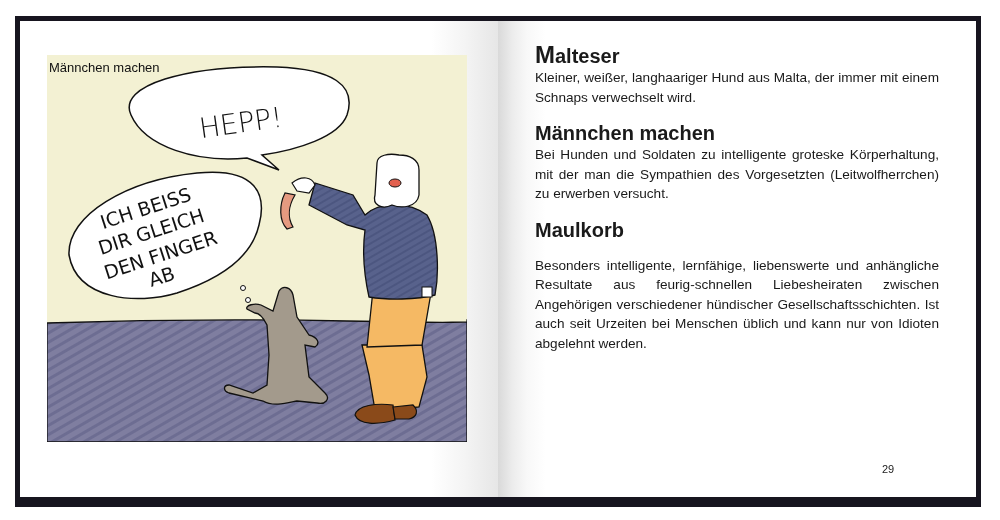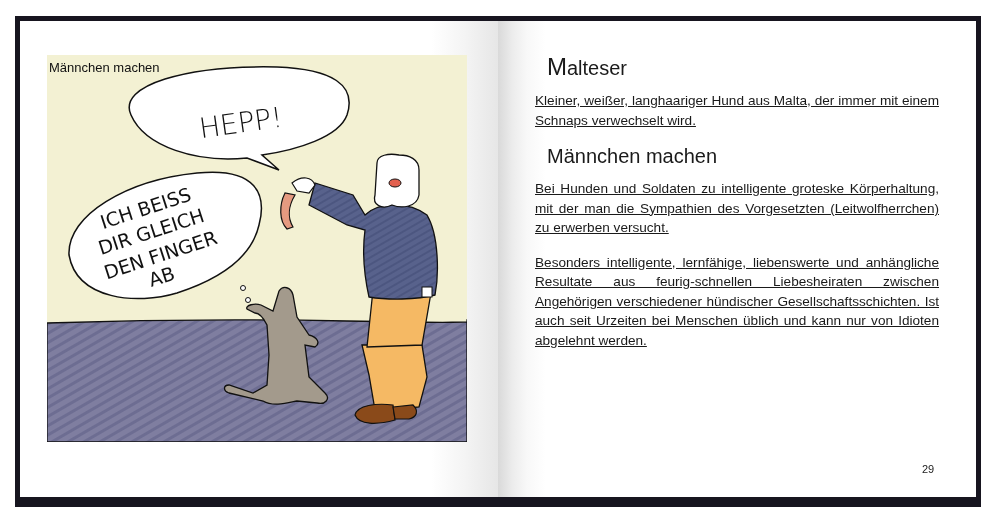--- a/index.html
+++ b/index.html
@@ -6,24 +6,24 @@
   body{width:1000px;height:520px;background:#ffffff;position:relative;overflow:hidden;font-family:"Liberation Sans",sans-serif;}
   .frame{position:absolute;left:15px;top:16px;width:966px;height:491px;background:#17151f;}
   .page-left{position:absolute;left:20px;top:21px;width:478px;height:476px;background:#ffffff;
     background:linear-gradient(to right,#ffffff 0%,#ffffff 86%,#f4f4f4 93%,#e6e6e6 100%);}
   .page-right{position:absolute;left:498px;top:21px;width:478px;height:476px;
     background:linear-gradient(to right,#d9d9d9 0%,#ececec 3%,#f8f8f8 6%,#ffffff 10%,#ffffff 100%);}
   .illus{position:absolute;left:47px;top:55px;width:420px;height:387px;overflow:hidden;background:#f3f1d3;}
   .illus svg{position:absolute;left:0;top:0;}
   .entries{position:absolute;left:535px;top:44px;width:404px;color:#1a1a1a;}
   .entry{margin-bottom:15px;}
-  .entry h2{font-weight:normal;font-size:20px;margin:12px;line-height:22px;color:#1a1a1a;}
+  .entry h2{font-weight:bold;font-size:20px;margin:0;line-height:22px;color:#1a1a1a;}
   .entry h2 .cap{font-size:24px;}
-  .entry p{margin:1px 0 0 0;font-size:13.6px;line-height:19.5px;text-align:justify;color:#1a1a1a;text-decoration:underline;}
-  .pagenum{position:absolute;left:922px;top:463px;font-size:11px;color:#222;}
+  .entry p{margin:1px 0 0 0;font-size:13.6px;line-height:19.5px;text-align:justify;color:#1a1a1a;}
+  .pagenum{position:absolute;left:882px;top:463px;font-size:11px;color:#222;}
 </style>
 </head>
 <body>
 
 <div class="frame"></div>
 
 <div class="page-left"></div>
 <div class="page-right"></div>
 
 <div class="illus">
@@ -90,19 +90,20 @@
 <div class="entries">
   <div class="entry">
     <h2><span class="cap">M</span><span>alteser</span></h2>
     <p>Kleiner, weißer, langhaariger Hund aus Malta, der immer mit einem Schnaps verwechselt wird.</p>
   </div>
   <div class="entry">
     <h2>Männchen machen</h2>
     <p>Bei Hunden und Soldaten zu intelligente groteske Kör­perhaltung, mit der man die Sympathien des Vorgesetzten (Leitwolfherrchen) zu erwerben versucht.</p>
   </div>
   <div class="entry">
+    <h2>Maulkorb</h2>
   </div>
   <div class="entry">
     <p>Besonders intelligente, lernfähige, liebenswerte und an­hängliche Resultate aus feurig-schnellen Liebesheiraten zwischen Angehörigen verschiedener hündischer Gesell­schaftsschichten. Ist auch seit Urzeiten bei Menschen üblich und kann nur von Idioten abgelehnt werden.</p>
   </div>
 </div>
 
 <div class="pagenum">29</div>
 
 </body></html>

